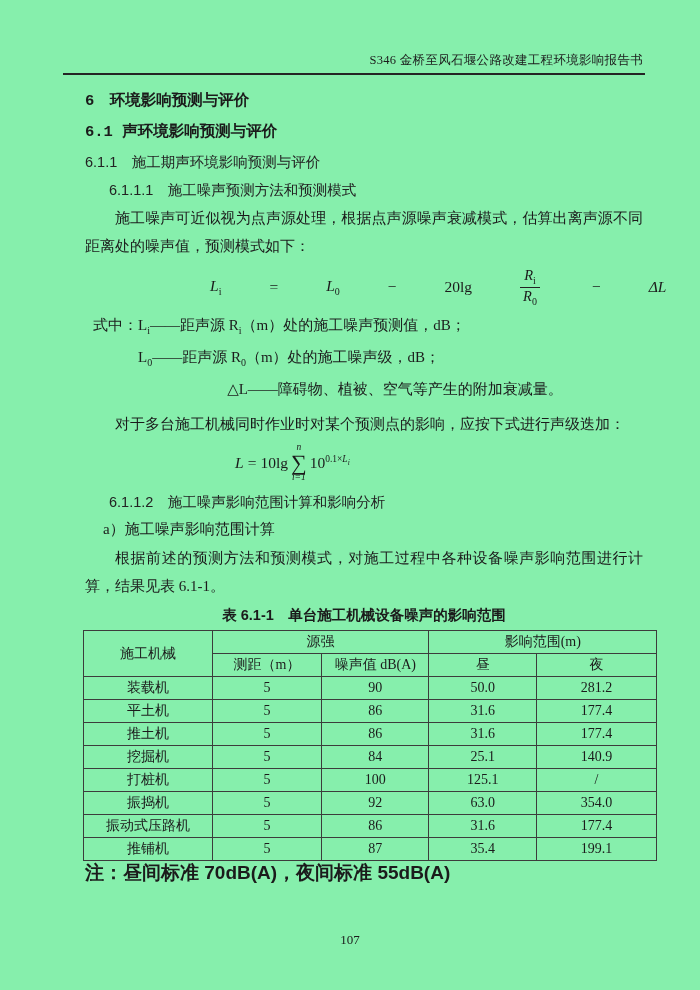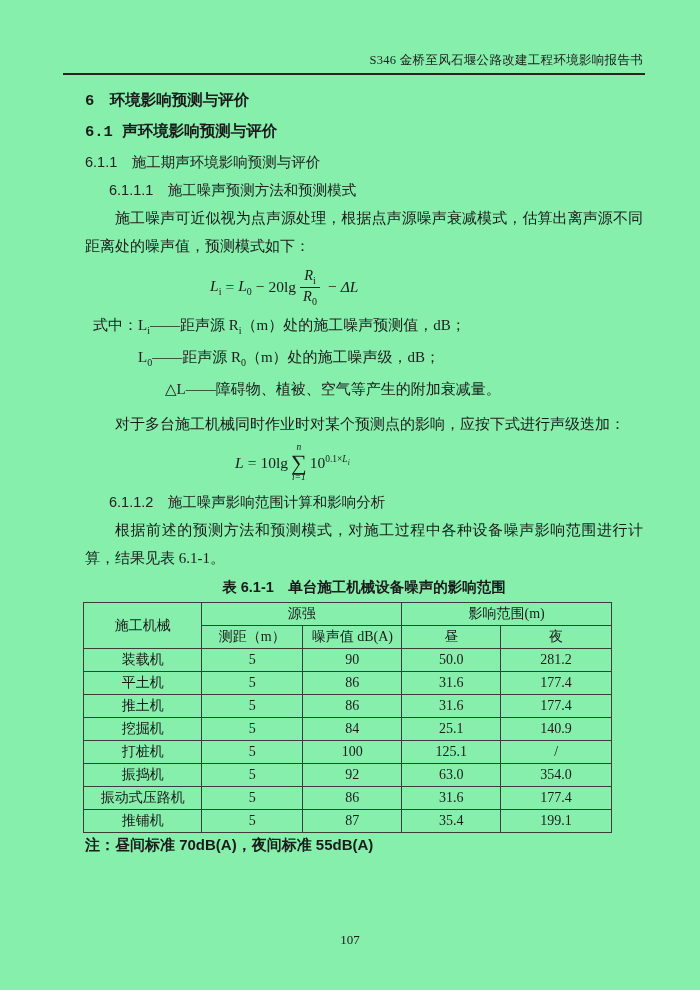--- a/index.html
+++ b/index.html
@@ -38,64 +38,64 @@
   .para {
     font-size: 15px; line-height: 28px;
     text-align: justify; text-indent: 2em;
     margin: 2px 0 0 0;
   }
 
   .formula {
     display: flex; align-items: center;
     font-size: 15.5px; height: 46px;
   }
-  .formula-1 { margin: 4px 0 2px 125px; }
+  .formula-1 { margin: 4px 0 2px 125px; gap: 44px; }
   .formula-2 { margin: 2px 0 2px 150px; }
   .it { font-style: italic; }
   .rm { font-style: normal; }
   .op { margin: 0 4px; }
   .fsub { font-size: 10px; font-style: normal; }
   .frac { display: inline-flex; flex-direction: column; align-items: center; margin: 0 4px; line-height: 1.2; font-size: 14.5px; }
   .frac .den { border-top: 1.2px solid #222; padding: 0 3px; }
   .frac .num { padding: 0 3px; }
   .sigma-block { display: inline-flex; flex-direction: column; align-items: center; line-height: 1; margin: 0 3px; }
   .sigma-upper, .sigma-lower { font-size: 9.5px; font-style: italic; }
   .sigma-symbol { font-size: 22px; line-height: 0.95; }
   .power sup { font-size: 9.5px; }
   .power sup .tiny-sub { font-size: 7.5px; vertical-align: sub; }
 
   .where { font-size: 15px; }
   .where-line { line-height: 26px; }
   .wl-1 { margin-left: 8px; }
   .wl-2 { margin-left: 53px; }
-  .wl-3 { margin-left: 80px; }
+  .wl-3 { margin-left: 62px; text-align: center; }
   .def-sub { font-size: 10px; }
 
   .item-a { font-size: 15px; line-height: 26px; margin: 2px 0 0 18px; }
 
   .tbl-title {
     font-family: "Liberation Sans", "DejaVu Sans", sans-serif;
     font-weight: bold; font-size: 14.5px; text-align: center;
     margin-top: 4px; line-height: 22px;
   }
   .data-table {
-    border-collapse: collapse; width: 529px;
+    border-collapse: collapse; width: 574px;
     margin: 4px 0 0 -2px;
     font-size: 14px;
     border: 1.5px solid #333;
   }
   .data-table th, .data-table td {
     border: 1px solid #3c3c3c;
     text-align: center; vertical-align: middle;
     height: 23px; padding: 0 2px;
     font-weight: normal;
   }
   .note {
     font-family: "Liberation Sans", "DejaVu Sans", sans-serif;
-    font-weight: bold; font-size: 15px; line-height: 18px; margin-top: 3px;
+    font-weight: bold; font-size: 19px; line-height: 18px; margin-top: 3px;
   }
   .page-number {
     position: absolute; left: 0; right: 0; top: 932px;
     text-align: center; font-size: 13px;
   }
 </style>
 </head>
 <body>
 
 <div class="page">
@@ -141,20 +141,21 @@
       <span class="rm">10lg</span>
       <span class="sigma-block">
         <span class="sigma-upper">n</span>
         <span class="sigma-symbol">∑</span>
         <span class="sigma-lower">i=1</span>
       </span>
       <span class="power"><span class="rm">10</span><sup><span>0.1×</span><span class="it">L</span><span class="tiny-sub it">i</span></sup></span>
     </div>
 
     <div class="doc-h-clause">6.1.1.2　施工噪声影响范围计算和影响分析</div>
+    <div class="item-a">a）施工噪声影响范围计算</div>
 
     <p class="para">根据前述的预测方法和预测模式，对施工过程中各种设备噪声影响范围进行计算，结果见表 6.1-1。</p>
 
     <div class="tbl-title">表 6.1-1　单台施工机械设备噪声的影响范围</div>
 
     <table class="data-table">
       <colgroup>
         <col style="width:120px">
           <col style="width:102px">
           <col style="width:100px">

